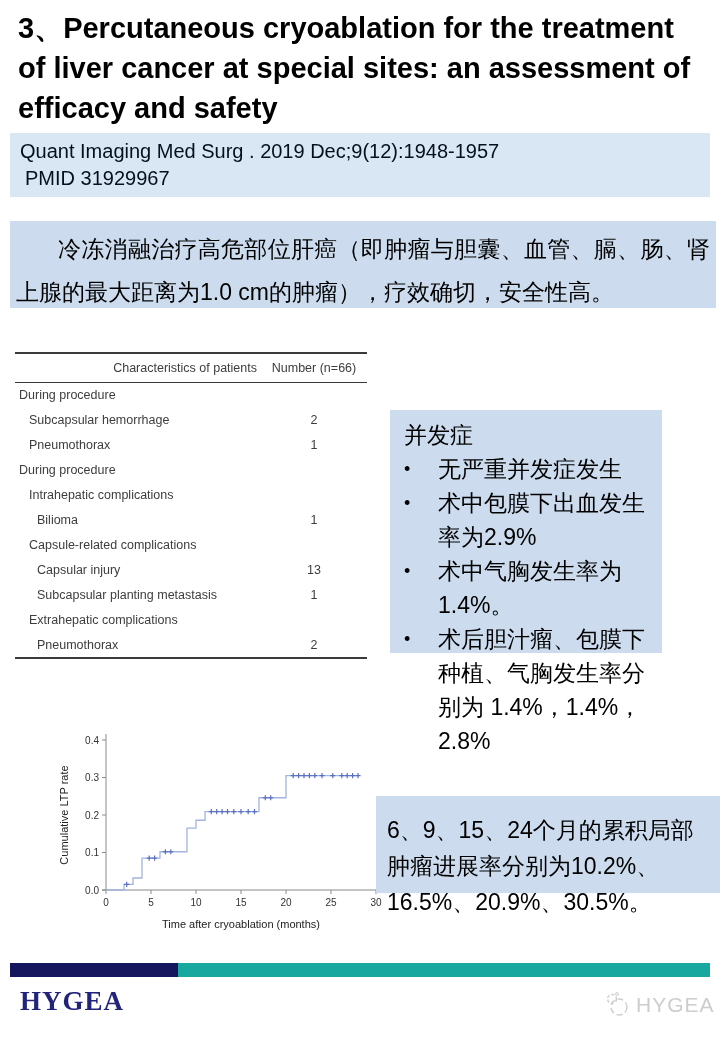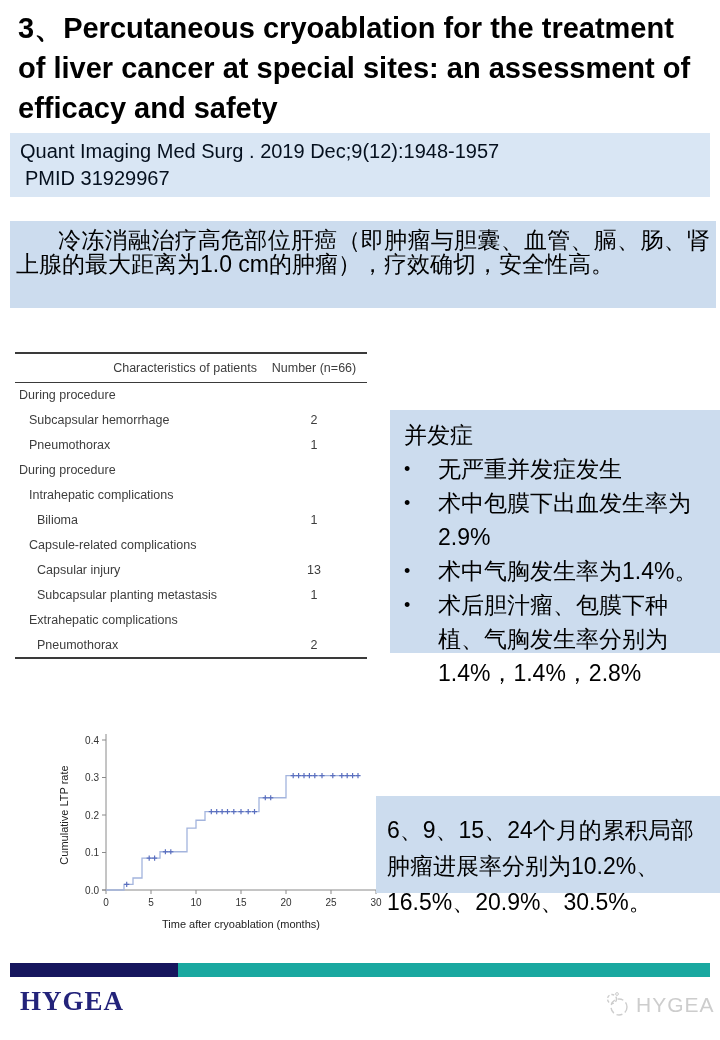--- a/index.html
+++ b/index.html
@@ -10,40 +10,40 @@
   }
   
   .title { position:absolute; left:18px; top:8px; width:694px;
     font-size:29px; font-weight:bold; line-height:40px; color:#000; }
   
   .citation { position:absolute; left:10px; top:133px; width:700px; height:64px;
     background:#d9e6f4; padding:5px 10px; font-size:20px; line-height:27px; color:#05101e; }
   .citation .l2 { padding-left:5px; }
   
   .summary { position:absolute; left:10px; top:221px; width:706px; height:87px;
-    background:#ccdcee; padding:7px 6px 7px 6px; font-size:23px; line-height:24px;
+    background:#ccdcee; padding:7px 6px 7px 6px; font-size:23px; line-height:43px;
     color:#000; text-align:justify; }
   .summary p { text-indent:42px; }
   
   .table-wrap { position:absolute; left:15px; top:352px; width:352px; background:#fff; }
   .tbl-caption { font-family:"Liberation Serif", serif; font-size:14px; color:#1c1c1c;
     padding:2px 0 7px 4px; }
   .tbl-caption .cap-bold { font-weight:bold; }
   table.comp { width:100%; border-collapse:collapse; border-top:2px solid #3a3a3a;
     border-bottom:2px solid #3a3a3a; font-size:12.5px; color:#3d3d3d; }
   table.comp th { font-weight:normal; text-align:right; padding:7px 0 7px 4px;
     border-bottom:1.5px solid #3a3a3a; }
   table.comp th.num { text-align:center; width:110px; }
   table.comp td { padding:0 0 0 4px; height:25px; }
   table.comp td.num { text-align:center; width:110px; }
   td.ind0 { padding-left:4px !important; }
   td.ind1 { padding-left:14px !important; }
   td.ind2 { padding-left:22px !important; }
   
-  .comp-box { position:absolute; left:390px; top:410px; width:330px; height:243px;
+  .comp-box { position:absolute; left:390px; top:410px; width:272px; height:243px;
     background:#ccdcee; padding:8px 10px 6px 14px; font-size:23px; line-height:34px; color:#000; }
   .comp-box ul { list-style:none; }
   .comp-box li { display:flex; }
   .comp-box li .b { width:34px; flex:0 0 34px; font-size:18px; }
   .comp-box li .t { flex:1; }
   
   .chart { position:absolute; left:56px; top:700px; width:332px; height:234px; background:#fff; }
   
   .ltp-box { position:absolute; left:376px; top:796px; width:344px; height:97px;
     background:#ccdcee; padding:16px 6px 8px 11px; font-size:23px; line-height:36px; color:#000; }

